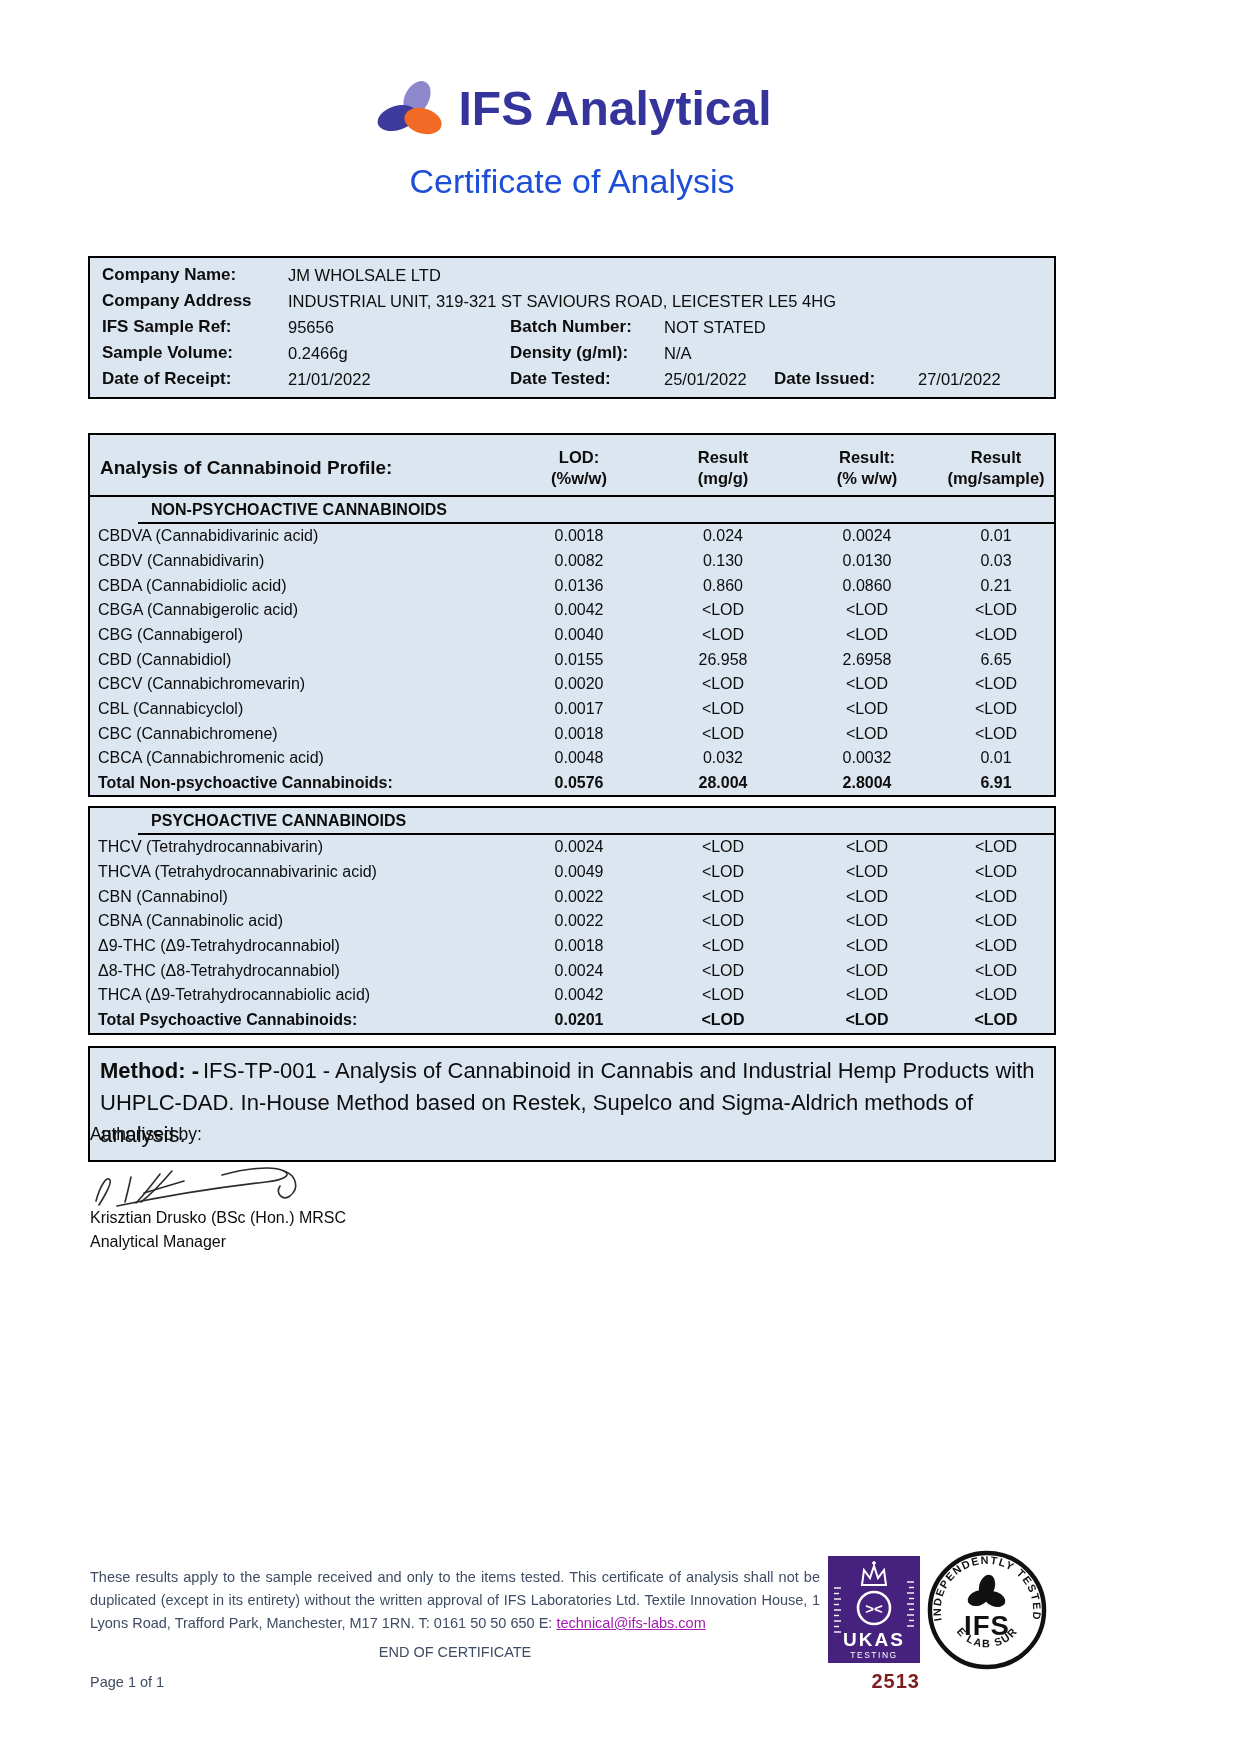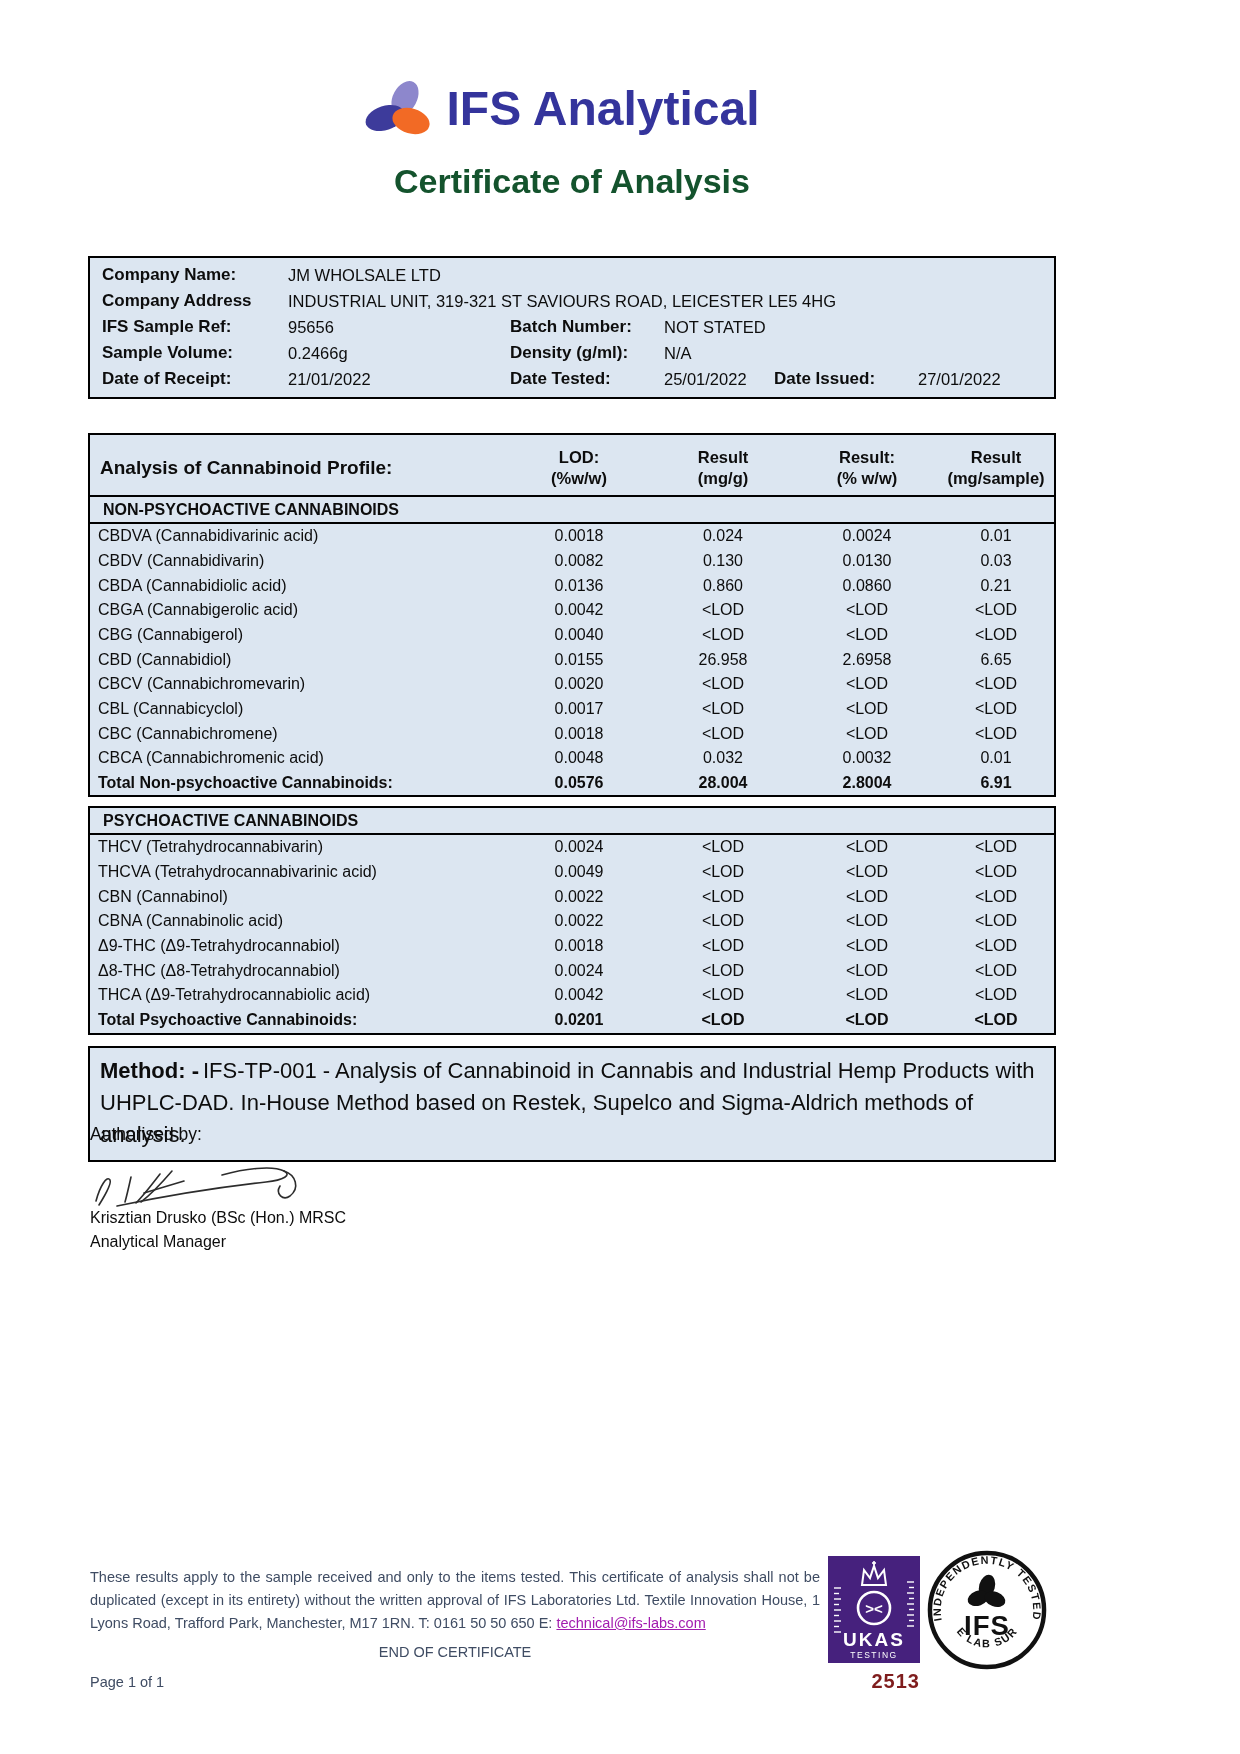--- a/index.html
+++ b/index.html
@@ -1,38 +1,38 @@
 <!DOCTYPE html>
 <html><head>
 <meta charset="utf-8">
 <style>
   * { margin:0; padding:0; box-sizing:border-box; }
   body { background:#ffffff; font-family:"Liberation Sans", sans-serif; color:#0d0d0d; }
   .page { position:relative; width:1240px; height:1754px; background:#fff; overflow:hidden; }
 
   
-  .brand-row { position:absolute; top:76px; left:76px; width:968px; display:flex; justify-content:center; align-items:center; gap:14px; }
+  .brand-row { position:absolute; top:76px; left:88px; width:968px; display:flex; justify-content:center; align-items:center; gap:14px; }
   .brand-text { font-size:48px; font-weight:700; color:#34349c; letter-spacing:0; }
-  .doc-title { position:absolute; top:162px; left:88px; width:968px; text-align:center; font-size:34px; font-weight:700; color:#14532d; }
+  .doc-title { position:absolute; top:162px; left:88px; width:968px; text-align:center; font-size:34px; font-weight:400; color:#1d4ed8; }
 
   
   .info-table { position:absolute; top:256px; left:88px; width:968px; border:2.5px solid #000; background:#dce6f1; padding:4px 0 5px 0; }
   .info-row { display:grid; grid-template-columns:198px 222px 154px 110px 144px auto; min-height:26px; align-items:center; }
   .ilabel { font-weight:700; font-size:17px; padding-left:12px; white-space:nowrap; }
   .ivalue { font-size:16.5px; white-space:nowrap; }
   .span-rest { grid-column:2 / 7; }
   .span-2 { grid-column:4 / 7; }
 
   
   .ctable { position:absolute; left:88px; width:968px; border:2.5px solid #000; background:#dce6f1; }
   .t1 { top:433px; } .t2 { top:806px; }
   .chead { display:grid; grid-template-columns:418px 142px 146px 142px auto; border-bottom:2.5px solid #000; padding:12px 0 5px 0; align-items:center; }
   .chead .ttl { font-size:19px; font-weight:700; padding-left:10px; }
   .colhead { text-align:center; font-weight:700; font-size:16.5px; line-height:1.3; }
-  .section-row { font-weight:700; font-size:16px; padding:4px 0 3px 13px; border-bottom:2.5px solid #000; }
+  .section-row { font-weight:700; font-size:16px; padding:4px 0 3px 13px; border-bottom:2.5px solid #000;margin-left:48px; }
   .tr { display:grid; grid-template-columns:418px 142px 146px 142px auto; height:24.7px; align-items:center; }
   .td { text-align:center; font-size:16px; }
   .td.n { text-align:left; padding-left:8px; }
   .tr.total { font-weight:700; }
   .tr.total .td { font-weight:700; }
 
   
   .method-box { position:absolute; top:1046px; left:88px; width:968px; border:2.5px solid #000; background:#dce6f1; padding:7px 10px 9px 10px; font-size:22px; line-height:1.45; }
   .m-label { font-weight:700; margin-right:4px; }
 

